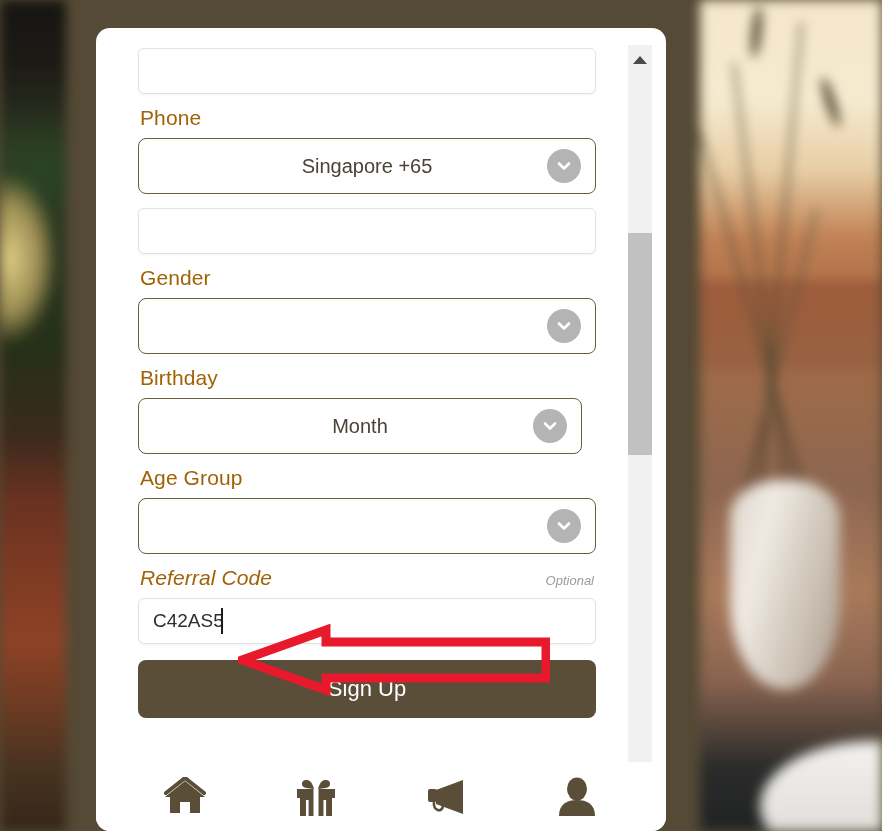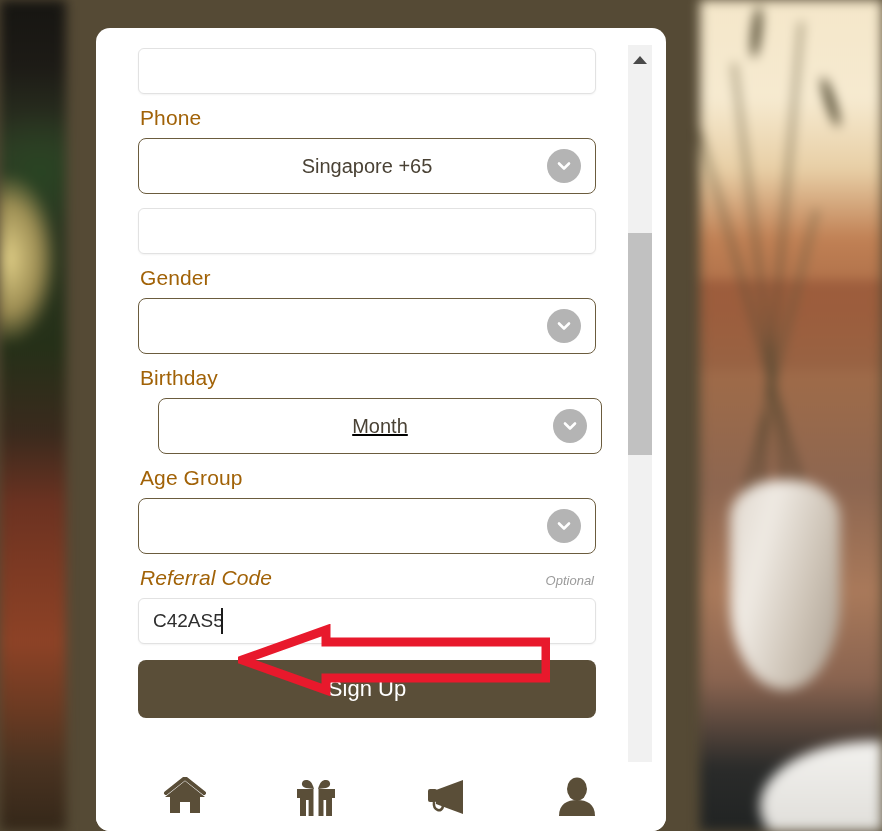--- a/index.html
+++ b/index.html
@@ -110,21 +110,21 @@
 
   .select-box {
     position: relative;
     width: 458px; height: 56px;
     border: 1px solid #6b5c3e;
     border-radius: 8px;
     background: #fff;
     display: flex; align-items: center; justify-content: center;
     cursor: pointer;
   }
-  .select-box.inset { width: 444px; margin-left: 20px; text-decoration: underline; }
+  .select-box.inset { width: 444px; margin-left: 0; }
   .select-value { font-size: 20px; color: #4a4235; }
   .chev {
     position: absolute; right: 14px; top: 50%;
     transform: translateY(-50%);
     width: 34px; height: 34px; border-radius: 50%;
     background: #b4b4b4;
     display: flex; align-items: center; justify-content: center;
   }
   .chev svg { display: block; }
 

